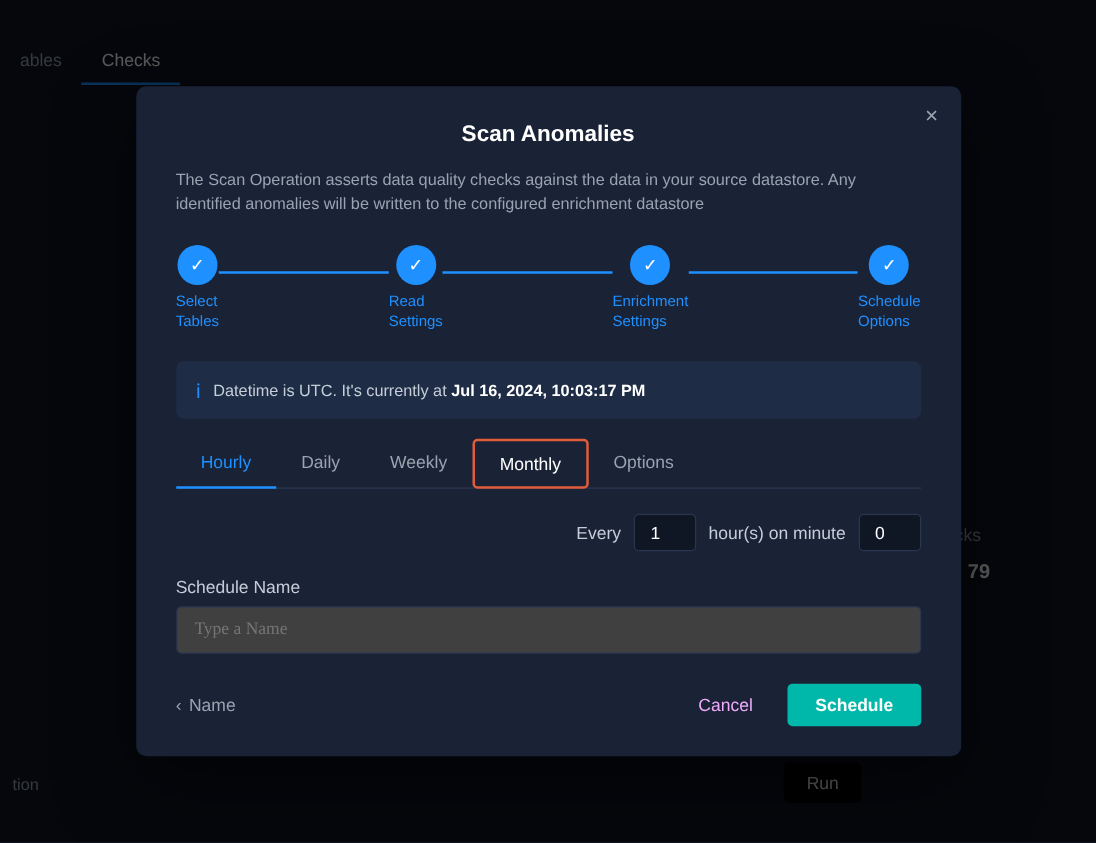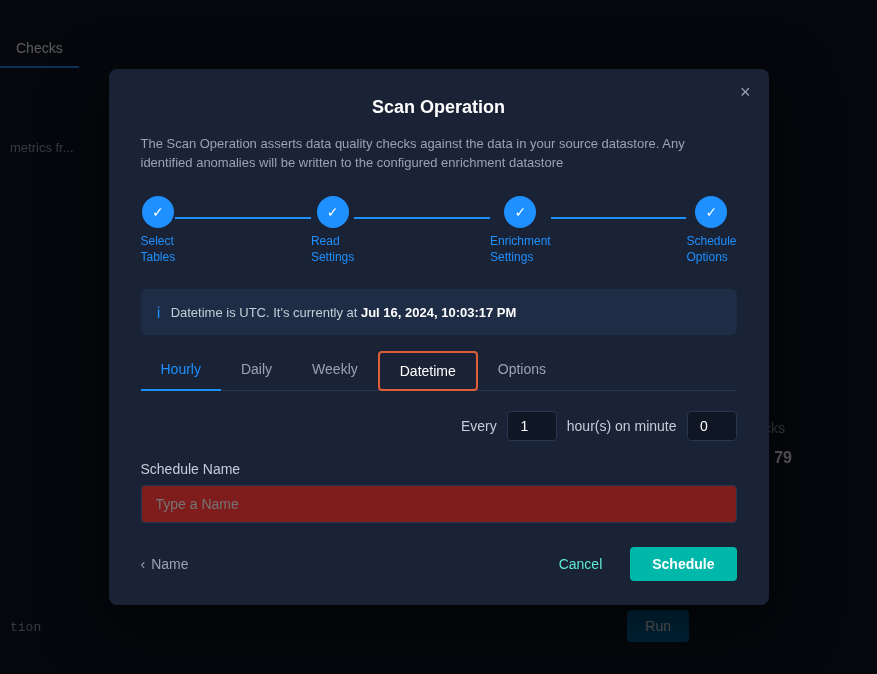--- a/index.html
+++ b/index.html
@@ -46,21 +46,21 @@
       left: 0;
       color: #9aa3b0;
       font-size: 13px;
       padding: 10px;
     }
 
     .bg-run-btn {
       position: absolute;
       top: 310px;
       right: 100px;
-      background: #0369a1;
+      background: #000000;
       color: #fff;
       border: none;
       border-radius: 4px;
       padding: 8px 18px;
       font-size: 14px;
       cursor: pointer;
     }
 
     .bg-right-panel {
       position: absolute;
@@ -101,21 +101,20 @@
       padding: 10px;
     }
 
     .bg-tion {
       position: absolute;
       top: 610px;
       left: 0;
       color: #9aa3b0;
       font-size: 13px;
       padding: 10px;
-      font-family: Liberation Mono, monospace;
     }
 
     
     .overlay {
       position: absolute;
       inset: 0;
       background: rgba(0,0,0,0.65);
       display: flex;
       align-items: center;
       justify-content: center;
@@ -285,27 +284,28 @@
     
     .section-label {
       color: #c5cdd8;
       font-size: 14px;
       font-weight: 500;
       margin-bottom: 8px;
     }
 
     .name-input {
       width: 100%;
-      background: #7f1d1d;
+      background: #404040;
       border: 1px solid #2a3650;
       border-radius: 4px;
       color: #9aa3b0;
       font-size: 14px;
       padding: 10px 14px;
       outline: none;
+      font-family: Liberation Serif, serif;
     }
 
     
     .modal-footer {
       display: flex;
       align-items: center;
       justify-content: space-between;
       margin-top: 24px;
     }
 
@@ -322,21 +322,21 @@
 
     .footer-right {
       display: flex;
       gap: 12px;
       align-items: center;
     }
 
     .cancel-btn {
       background: none;
       border: none;
-      color: #5eead4;
+      color: #f0abfc;
       font-size: 14px;
       cursor: pointer;
       padding: 8px 16px;
     }
 
     .schedule-btn {
       background: #00b8a9;
       border: none;
       border-radius: 4px;
       color: #fff;
@@ -345,24 +345,24 @@
       padding: 9px 22px;
       cursor: pointer;
     }
   </style>
 </head>
 <body>
 
 <div class="bg-page">
 
   <div class="bg-tabs">
+    <div class="bg-tab">ables</div>
     <div class="bg-tab active">Checks</div>
   </div>
 
-  <div class="bg-text-left">metrics fr...</div>
 
   <div style="position:absolute; top:300px; right:88px;">
     <button class="bg-run-btn">Run</button>
   </div>
 
   <div class="bg-right-panel">
     <div style="color:#9aa3b0; font-size:14px;">Checks</div>
     <div class="checks-badge">
       <div class="checks-icon">✓</div>
       <span>79</span>
@@ -373,21 +373,21 @@
 </div>
 
 <div class="overlay">
 
   <div class="modal">
 
     
     <button class="modal-close">×</button>
 
     
-    <div class="modal-title">Scan Operation</div>
+    <div class="modal-title">Scan Anomalies</div>
 
     
     <div class="modal-description">The Scan Operation asserts data quality checks against the data in your source datastore. Any identified anomalies will be written to the configured enrichment datastore</div>
 
     
     <div class="stepper">
       <div class="step">
         <div class="step-circle">✓</div>
         <div class="step-label">Select<br>Tables</div>
       </div>
@@ -414,21 +414,21 @@
       <span class="info-text">
         Datetime is UTC. It's currently at <strong>Jul 16, 2024, 10:03:17 PM</strong>
       </span>
     </div>
 
     
     <div class="tabs-row">
       <div class="tab-item active">Hourly</div>
       <div class="tab-item">Daily</div>
       <div class="tab-item">Weekly</div>
-      <div class="tab-item highlighted">Datetime</div>
+      <div class="tab-item highlighted">Monthly</div>
       <div class="tab-item">Options</div>
     </div>
 
     
     <div class="schedule-row">
       <span>Every</span>
       <input class="num-input" type="number" value="1" min="1" style="">
       <span>hour(s) on minute</span>
       <input class="num-input" type="number" value="0" min="0" style="">
     </div>

